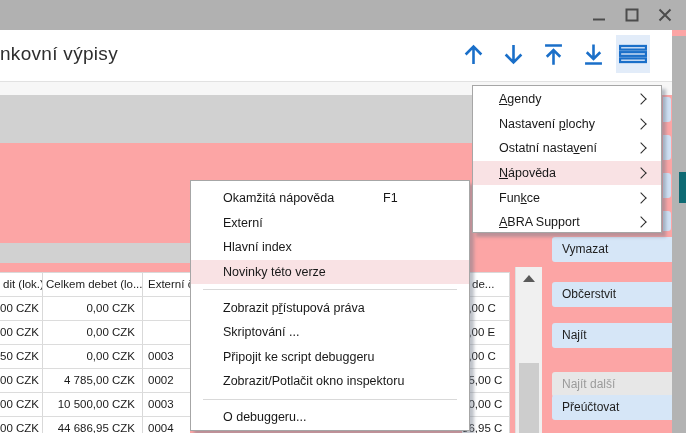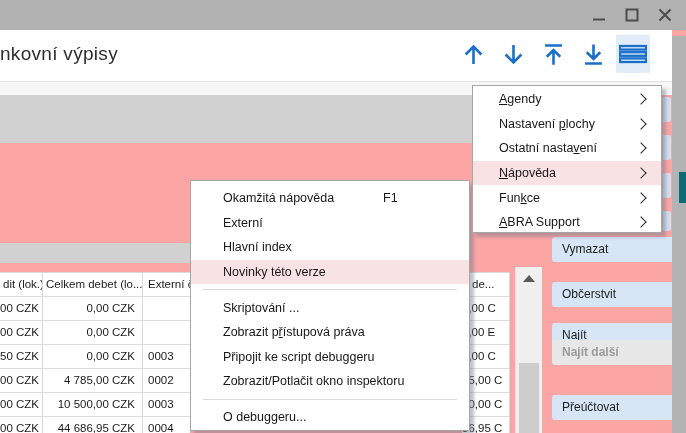--- a/index.html
+++ b/index.html
@@ -196,21 +196,21 @@
 
   <div class="vscroll">
     <div class="vs-up"></div>
     <div class="vs-thumb"></div>
   </div>
 
   <div id="side-buttons">
       <div class="side-btn" style="top: 237px;">Vymazat</div>
       <div class="side-btn" style="top: 282px;">Občerstvit</div>
       <div class="side-btn" style="top: 323px;">Najít</div>
-      <div class="side-btn disabled" style="top: 340px; font-weight: bold;">Najít další</div>
+      <div class="side-btn disabled" style="top: 372px;">Najít další</div>
       <div class="side-btn" style="top: 395px;">Přeúčtovat</div>
     </div>
 
   <div class="sliver" style="top:97px;height:25px;"></div>
   <div class="sliver" style="top:135px;height:25px;"></div>
   <div class="sliver" style="top:173px;height:25px;"></div>
   <div class="sliver" style="top:211px;height:20px;"></div>
 
   <div class="right-edge">
     <div class="teal-frag"></div>
@@ -252,26 +252,26 @@
         <span>Externí</span>
       </div>
       <div class="menu-item">
         <span>Hlavní index</span>
       </div>
       <div class="menu-item hl">
         <span>Novinky této verze</span>
       </div>
       <div class="sep"></div>
       <div class="menu-item">
+        <span>Zobrazit p<u>ř</u>ístupová práva</span>
+      </div>
+      <div class="menu-item">
         <span>Skriptování ...</span>
       </div>
       <div class="menu-item">
-        <span>Zobrazit p<u>ř</u>ístupová práva</span>
-      </div>
-      <div class="menu-item">
         <span>Připojit ke script debuggeru</span>
       </div>
       <div class="menu-item">
         <span>Zobrazit/Potlačit okno inspektoru</span>
       </div>
       <div class="sep"></div>
       <div class="menu-item">
         <span>O debuggeru...</span>
       </div>
     </div>

